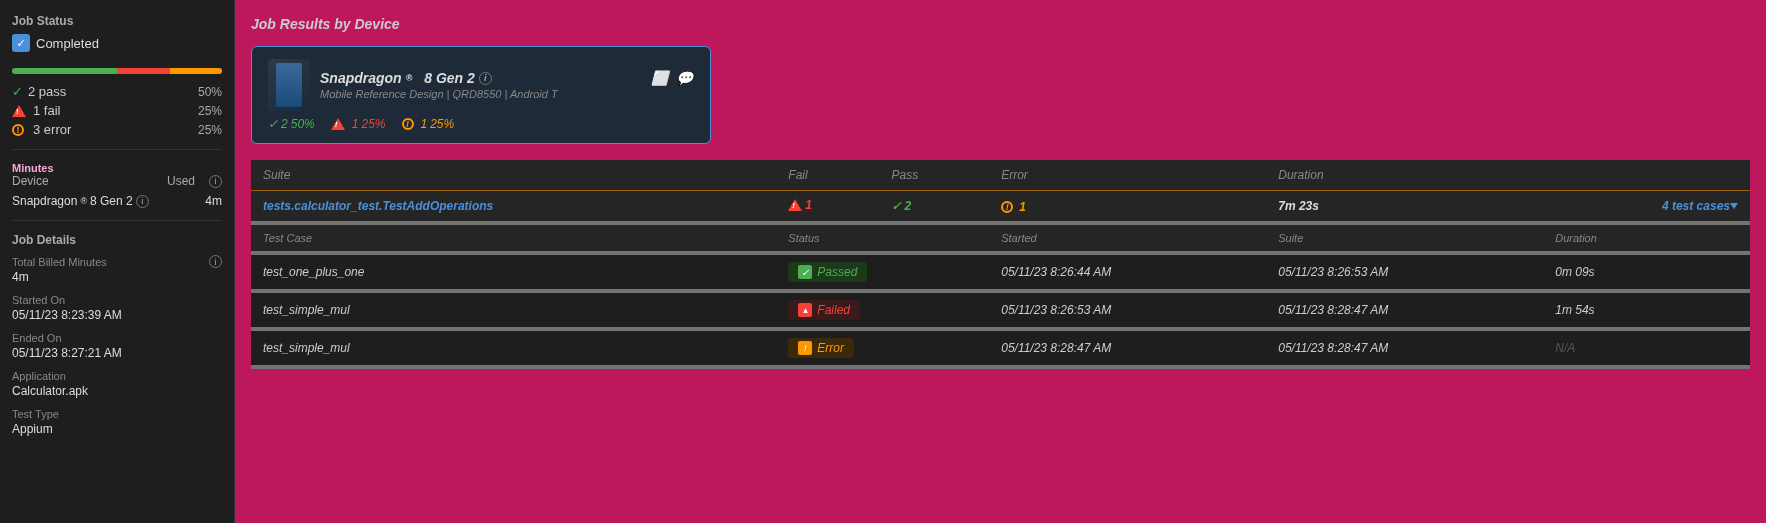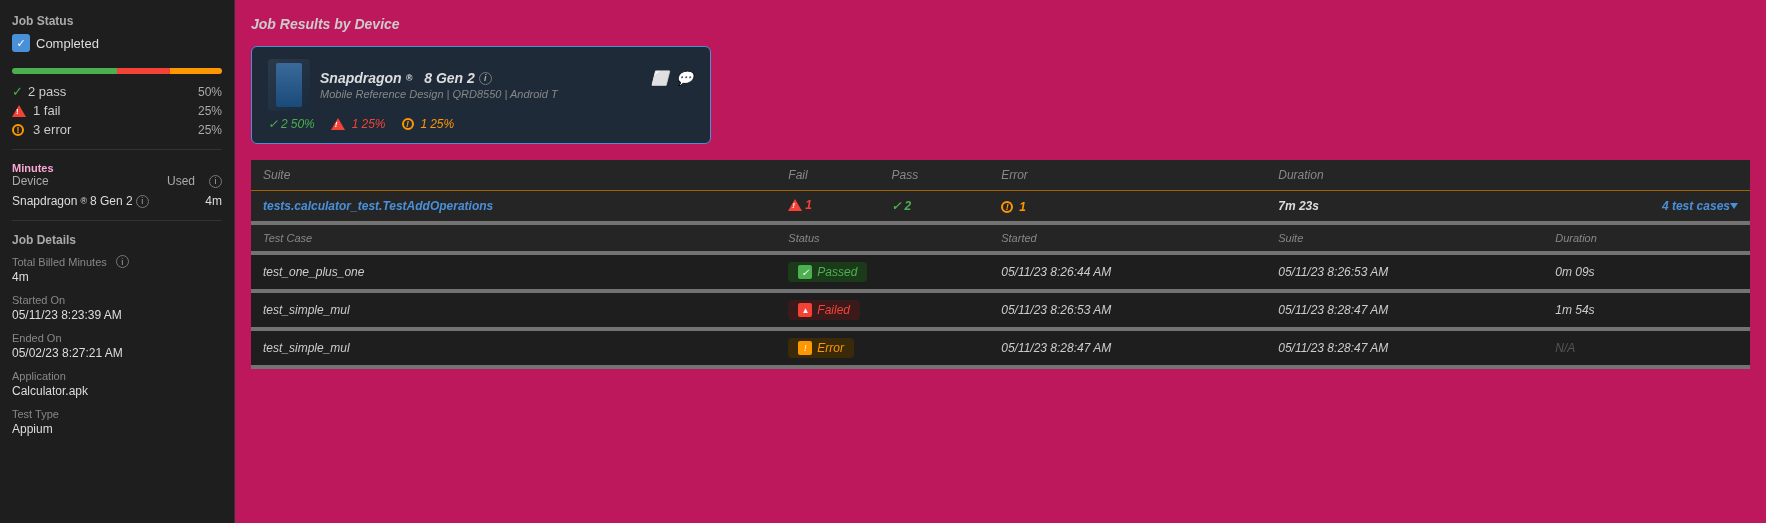--- a/index.html
+++ b/index.html
@@ -146,21 +146,22 @@
       font-size: 12px;
       font-weight: 600;
       margin-bottom: 8px;
     }
     .detail-label {
       color: #888;
       font-size: 11px;
       margin-bottom: 2px;
       display: flex;
       align-items: center;
-      gap: 9px;
+      gap: 3px;
+      justify-content: space-between;
     }
     .detail-value {
       color: #ddd;
       font-size: 12px;
       margin-bottom: 10px;
     }
 
     
     .main-content {
       flex: 1;
@@ -448,21 +449,21 @@
     <div class="detail-value">4m</div>
 
     <div class="detail-label">
       <span>Started On</span>
     </div>
     <div class="detail-value">05/11/23 8:23:39 AM</div>
 
     <div class="detail-label">
       <span>Ended On</span>
     </div>
-    <div class="detail-value">05/02/23 8:27:21 AM</div>
+    <div class="detail-value">05/11/23 8:27:21 AM</div>
 
     <div class="detail-label">
       <span>Application</span>
     </div>
     <div class="detail-value">Calculator.apk</div>
 
     <div class="detail-label">
       <span>Test Type</span>
     </div>
     <div class="detail-value">Appium</div>

